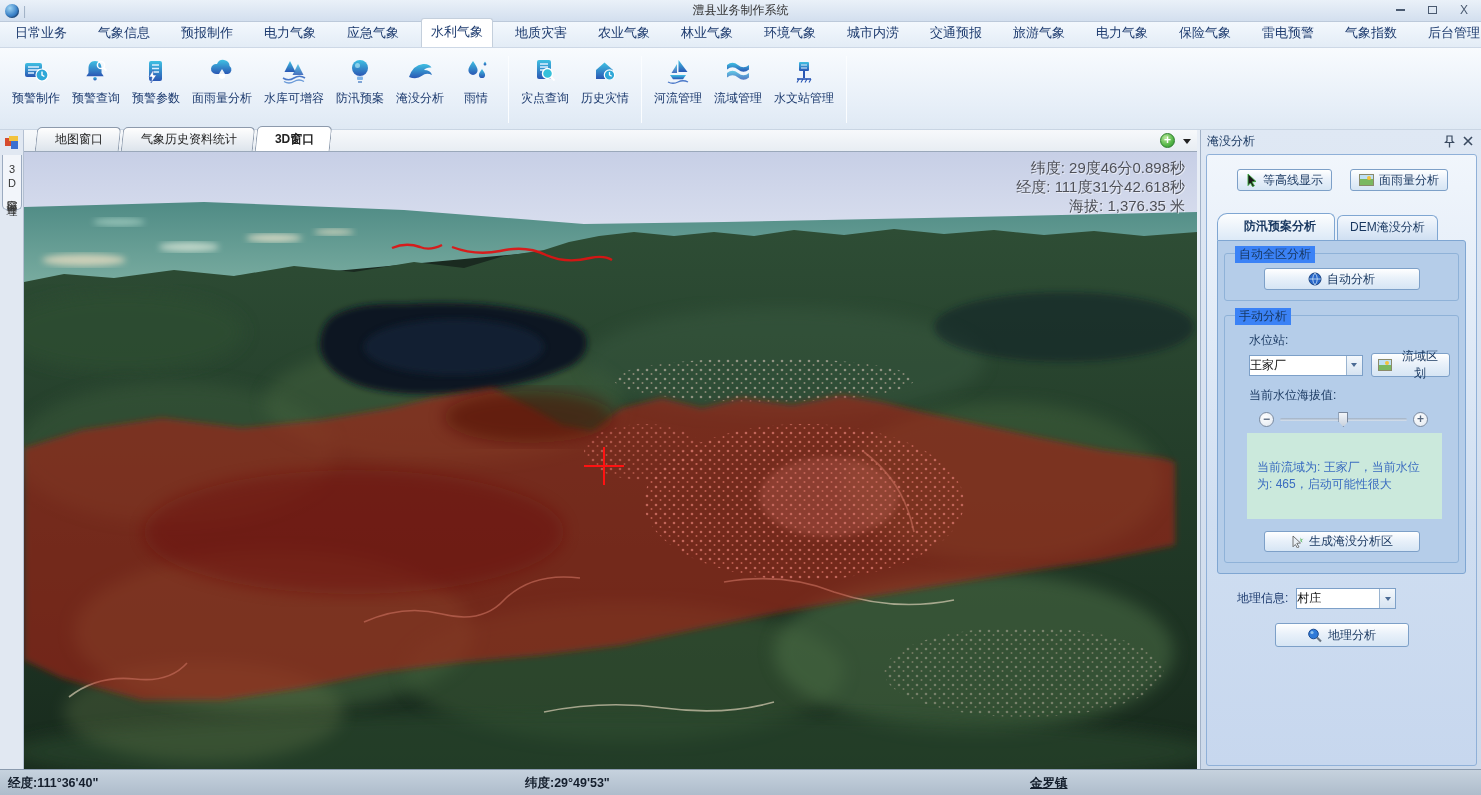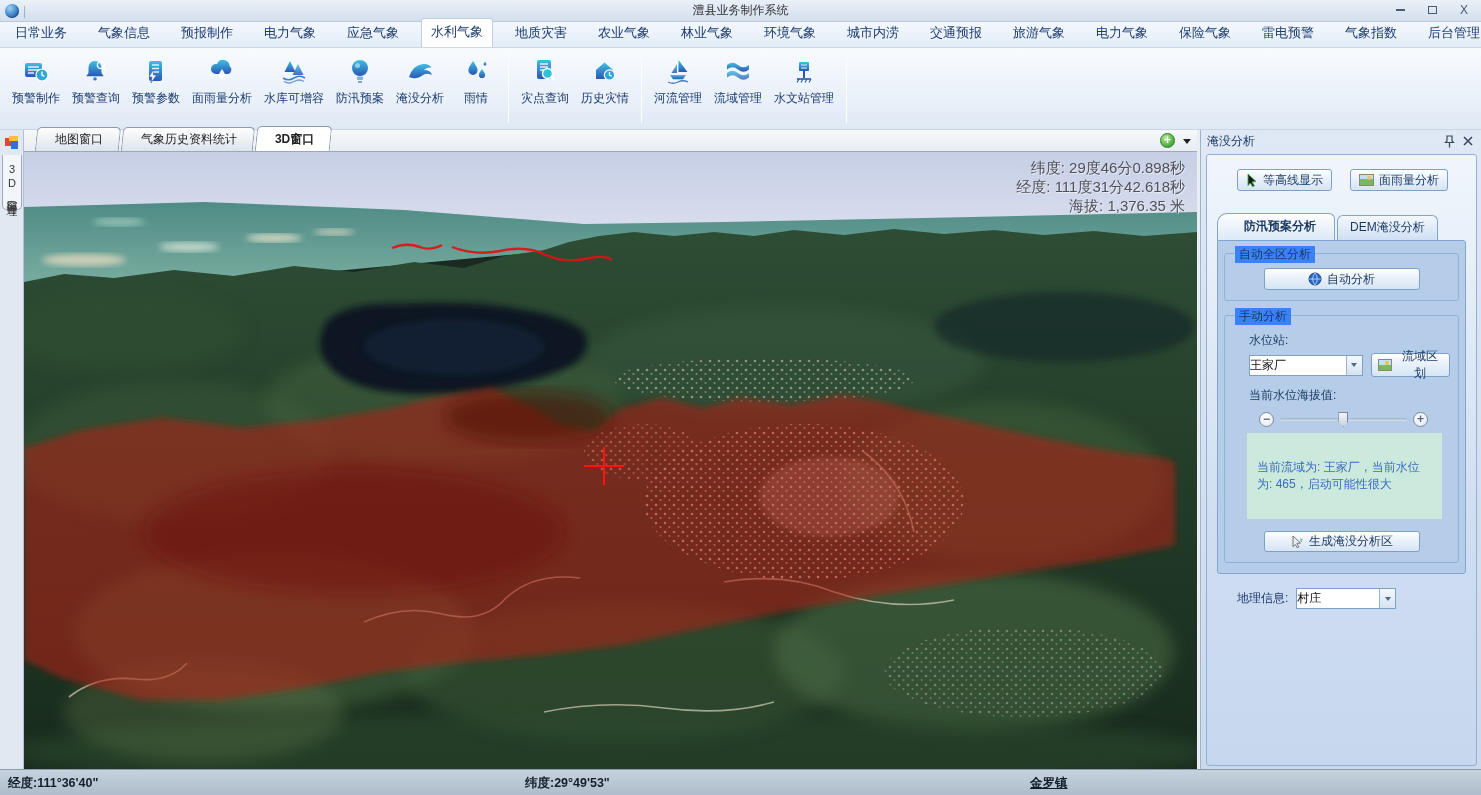--- a/index.html
+++ b/index.html
@@ -508,20 +508,30 @@
 
     <div class="georow">
       <span>地理信息:</span>
       <div class="combo combo-geo">
         <span class="cval">村庄</span>
         <span class="dd">
               <i class="dd-caret"></i>
             </span>
       </div>
     </div>
+    <div class="geobtnrow">
+      <button class="pbtn">
+        <svg width="16" height="15" viewBox="0 0 16 15">
+          <circle cx="6.5" cy="6" r="4.8" fill="#2f7ad8" stroke="#1a4a90" stroke-width="1"></circle>
+          <circle cx="5" cy="4.5" r="1.6" fill="#a8d4f4" opacity="0.8"></circle>
+          <path d="M10 9.5 14 13.5" stroke="#6a7684" stroke-width="2.2"></path>
+        </svg>
+        <span>地理分析</span>
+      </button>
+    </div>
   </div>
 </div>
 
 <div class="statusbar">
   <span class="st-lon">经度:111°36'40"</span>
   <span class="st-lat">纬度:29°49'53"</span>
   <span class="st-town">金罗镇</span>
 </div>
 
 </div>

